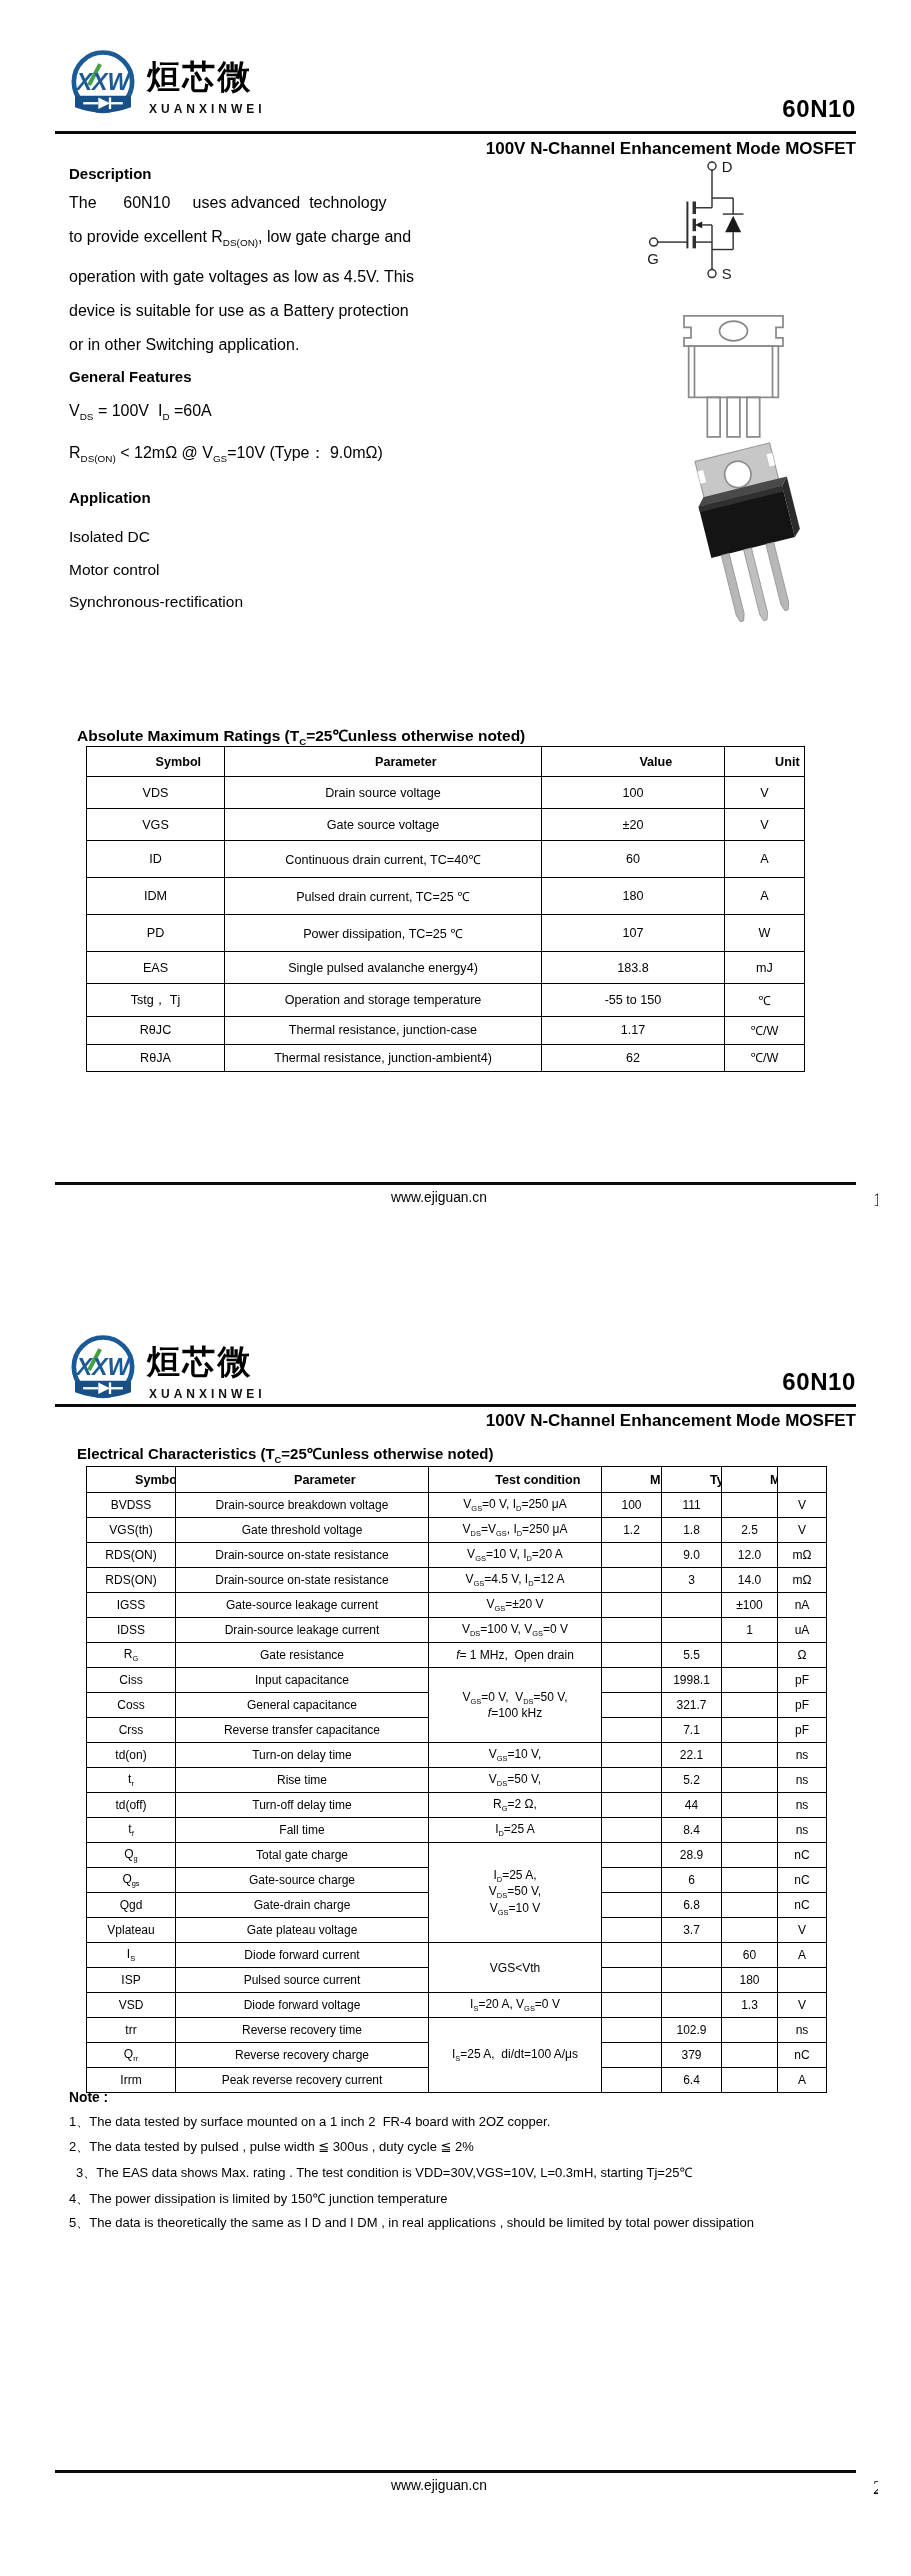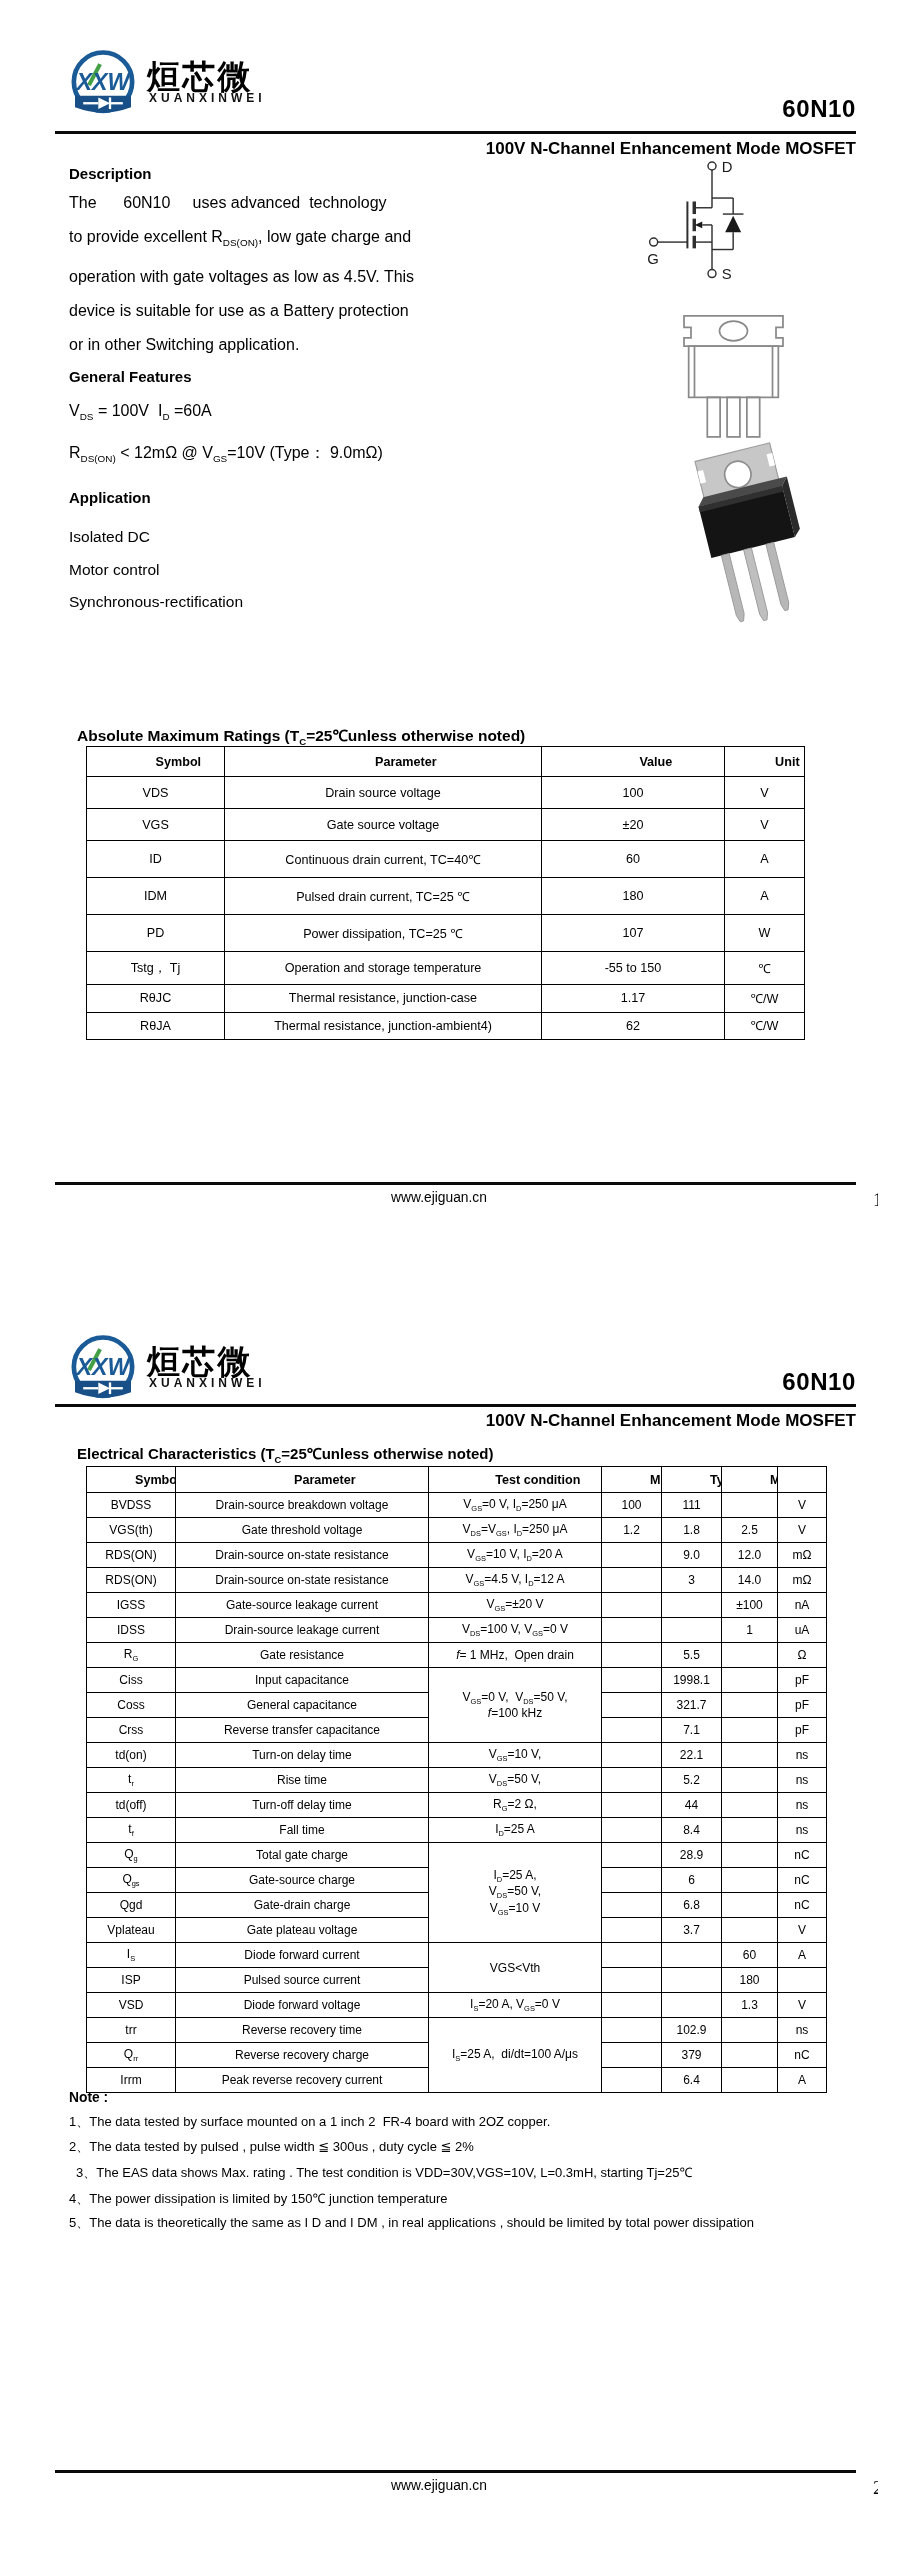--- a/index.html
+++ b/index.html
@@ -24,21 +24,21 @@
   table.el-t td,table.el-t th{border:1.1px solid #000;}
   table.dt th{font-size:12.6px;font-weight:bold;padding-left:48px;}
   .rh52{height:30px}.rh55{height:32px}.rh65{height:37px}.rh58{height:33px}.rh48{height:27.5px}
   .rh46{height:26px}.rh43{height:25px}
   .footer-site{position:absolute;left:0;width:100%;text-align:center;font-size:13.8px;}
   .page-num{position:absolute;font-family:"Liberation Serif",serif;font-size:19.5px;}
   .note-head{font-size:13.8px;font-weight:bold;}
   .note-item{font-size:13px;}
   .logo-wrap{position:absolute;left:68px;}
   .logo-cn{position:absolute;left:79px;top:5.7px;white-space:nowrap;}
-  .logo-en{position:absolute;left:81px;top:42px;white-space:nowrap;}
+  .logo-en{position:absolute;left:81px;top:53px;white-space:nowrap;}
 </style>
 </head>
 <body>
 
 <div class="page">
 
   <div class="logo-wrap" style="top:49px;">
     <svg width="70" height="70" viewBox="0 0 120 120">
       <circle cx="60" cy="56" r="50" fill="none" stroke="#1a5a96" stroke-width="8"></circle>
       <line x1="55" y1="26" x2="36" y2="62" stroke="#43a047" stroke-width="7"></line>
@@ -171,20 +171,26 @@
           <td>Pulsed drain current, TC=25 ℃</td>
           <td>180</td>
           <td>A</td>
         </tr>
     <tr class="rh65">
           <td>PD</td>
           <td>Power dissipation, TC=25 ℃</td>
           <td>107</td>
           <td>W</td>
         </tr>
+    <tr class="rh55">
+          <td>EAS</td>
+          <td>Single pulsed avalanche energy4)</td>
+          <td>183.8</td>
+          <td>mJ</td>
+        </tr>
     <tr class="rh58">
           <td>Tstg， Tj</td>
           <td>Operation and storage temperature</td>
           <td>-55 to 150</td>
           <td>℃</td>
         </tr>
     <tr class="rh48">
           <td>RθJC</td>
           <td>Thermal resistance, junction-case</td>
           <td>1.17</td>

